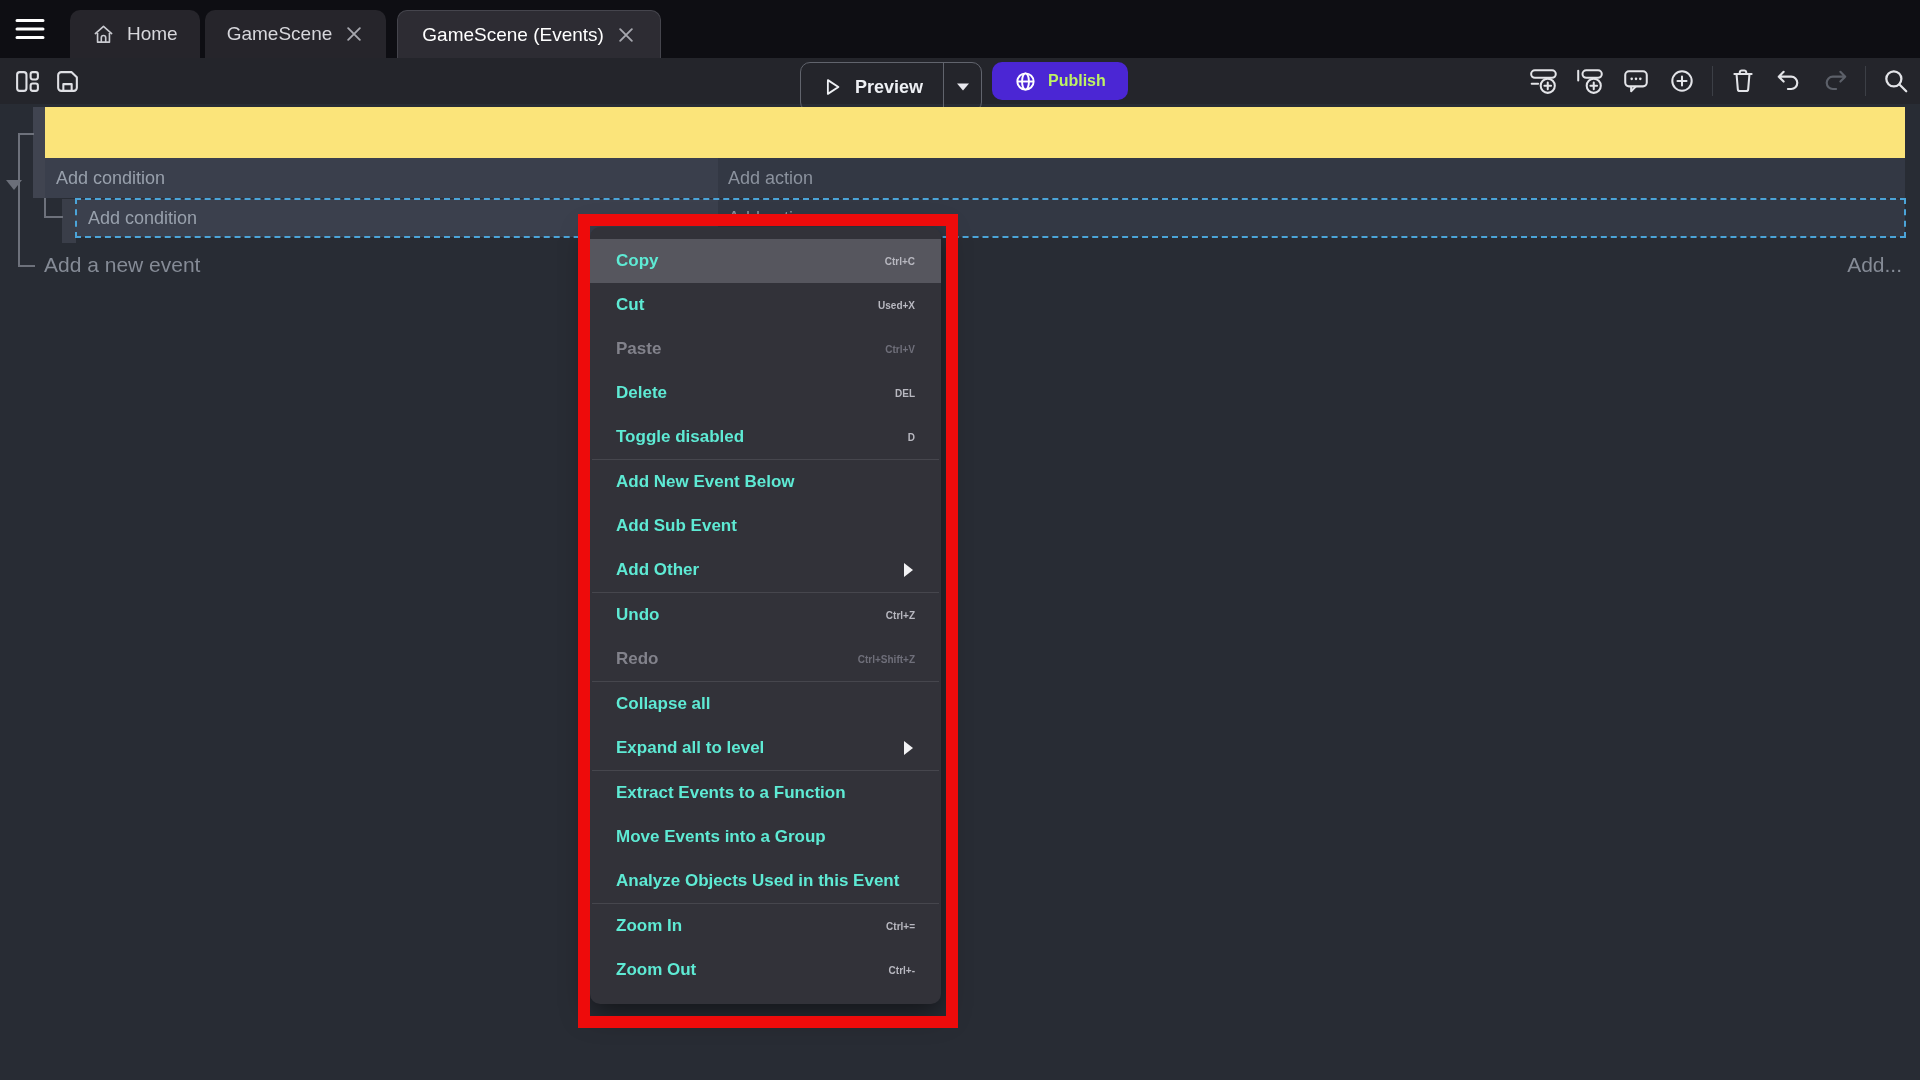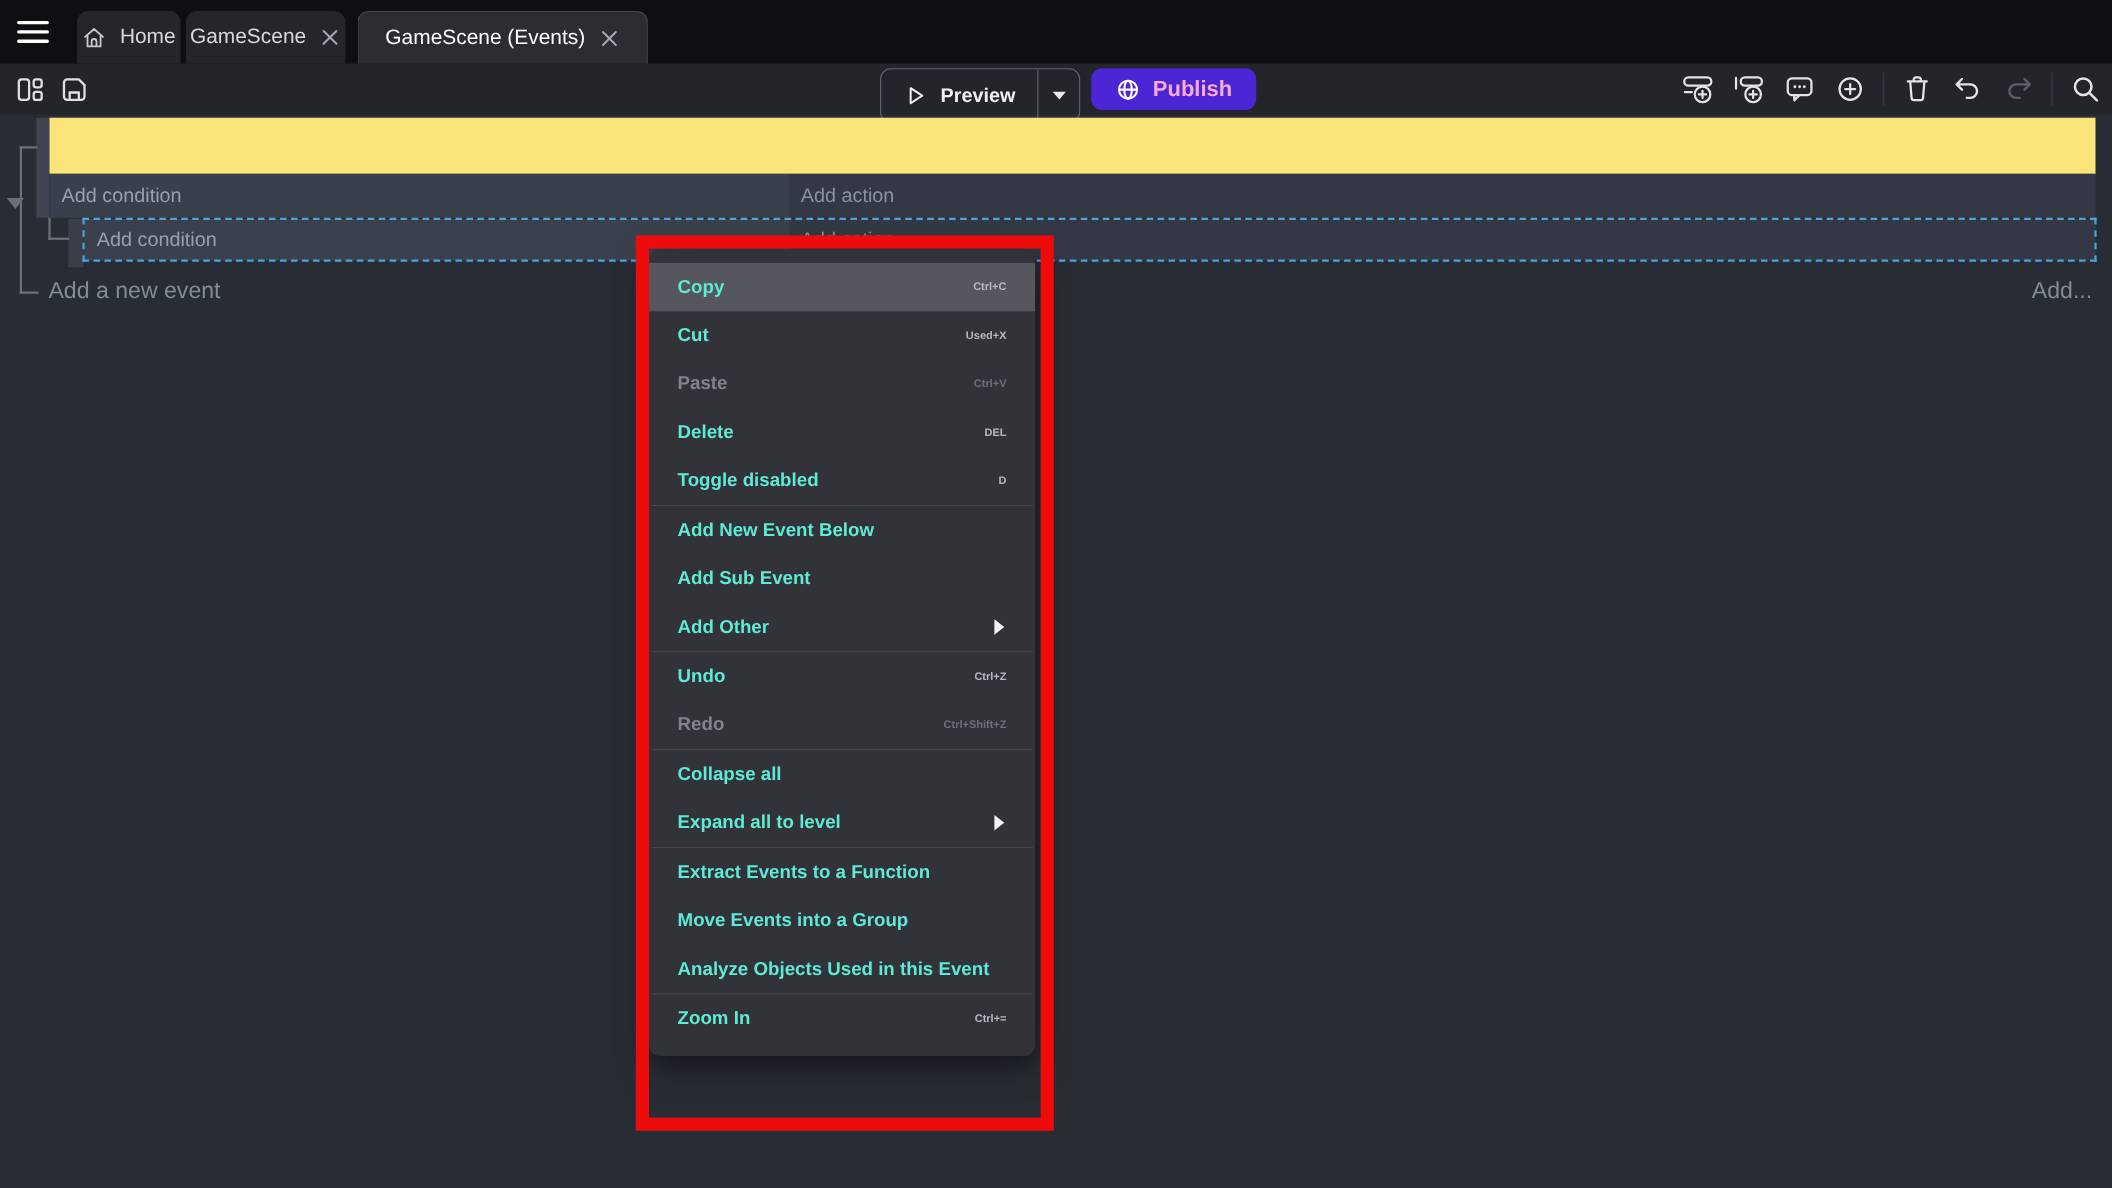--- a/index.html
+++ b/index.html
@@ -5,39 +5,39 @@
   * { margin:0; padding:0; box-sizing:border-box; }
   html,body { width:1920px; height:1080px; background:#282c34; }
   .screen { position:relative; width:1920px; height:1080px; overflow:hidden;
             background:#282c34; font-family:"Liberation Sans", sans-serif; }
   .abs { position:absolute; }
 
   
   .topbar { left:0; top:0; width:1920px; height:58px; background:#0e0e13; }
   .menu-btn { left:10px; top:13px; width:40px; height:32px; display:flex; align-items:center; justify-content:center; cursor:pointer; }
   .tabs { left:70px; bottom:0; height:48px; display:flex; align-items:flex-end; }
-  .tab { height:48px; display:flex; align-items:center; gap:12px; padding:0 4px;
+  .tab { height:48px; display:flex; align-items:center; gap:12px; padding:0 22px;
          background:#26252b; border-radius:10px 10px 0 0; margin-right:5px;
          color:#d7d7dc; font-size:19px; cursor:pointer; }
   .tab.active { background:#2d2c33; border:1px solid #45454d; border-bottom:none; color:#ffffff; margin-left:6px; padding:0 24px; }
   .tab .tab-label { white-space:nowrap; }
   .tab .close { display:flex; align-items:center; justify-content:center; width:20px; height:20px; cursor:pointer; }
 
   
   .toolbar { left:0; top:58px; width:1920px; height:46px; background:#24252b; }
   .tb-icon { position:absolute; top:8px; width:30px; height:30px; display:flex; align-items:center; justify-content:center; cursor:pointer; }
   .preview-group { position:absolute; left:800px; top:4px; height:50px; display:flex;
                    border:1px solid #61646d; border-radius:10px; overflow:hidden; }
   .preview-main { display:flex; align-items:center; gap:12px; padding:0 20px; cursor:pointer; }
   .preview-label { color:#eef0f4; font-size:18px; font-weight:700; }
   .preview-caret { width:38px; display:flex; align-items:center; justify-content:center;
                    border-left:1px solid #61646d; cursor:pointer; }
   .publish-btn { position:absolute; left:992px; top:4px; height:38px; padding:0 22px;
                  border-radius:10px; display:flex; align-items:center; gap:11px; cursor:pointer; }
-  .publish-label { color:#f9a8d4; font-size:20px; font-weight:700; }
+  .publish-label { color:#bef264; font-size:16px; font-weight:700; }
   .right-icons { position:absolute; right:8px; top:0; height:46px; display:flex; align-items:center; gap:14px; }
   .ri { width:32px; height:32px; display:flex; align-items:center; justify-content:center; cursor:pointer; }
   .vdiv { width:1px; height:30px; background:#3c3f46; }
 
   
   .comment-bar { left:45px; top:107px; width:1860px; height:51px; cursor:pointer; }
   .evt-gutter1 { left:33px; top:107px; width:12px; height:91px; background:#404450; }
   .row-cell { display:flex; align-items:center; font-size:18px; color:#98a0ac; cursor:pointer; }
   .r1-cond  { left:45px;  top:158px; width:673px;  height:40px; background:#3a3f4c; padding-left:11px; }
   .r1-act   { left:718px; top:158px; width:1187px; height:40px; background:#333844; padding-left:10px; color:#8b929e; }
@@ -293,17 +293,21 @@
         <span class="mi-label">Move Events into a Group</span>
       </div>
       <div class="menu-item">
         <span class="mi-label">Analyze Objects Used in this Event</span>
       </div>
       <div class="menu-divider"></div>
       <div class="menu-item">
         <span class="mi-label">Zoom In</span>
         <span class="mi-shortcut">Ctrl+=</span>
       </div>
+      <div class="menu-item">
+        <span class="mi-label">Zoom Out</span>
+        <span class="mi-shortcut">Ctrl+-</span>
+      </div>
     </div>
 
   <div class="abs annotation" style="border-color: rgb(238, 11, 11);"></div>
 
 </div>
 
 </body></html>

